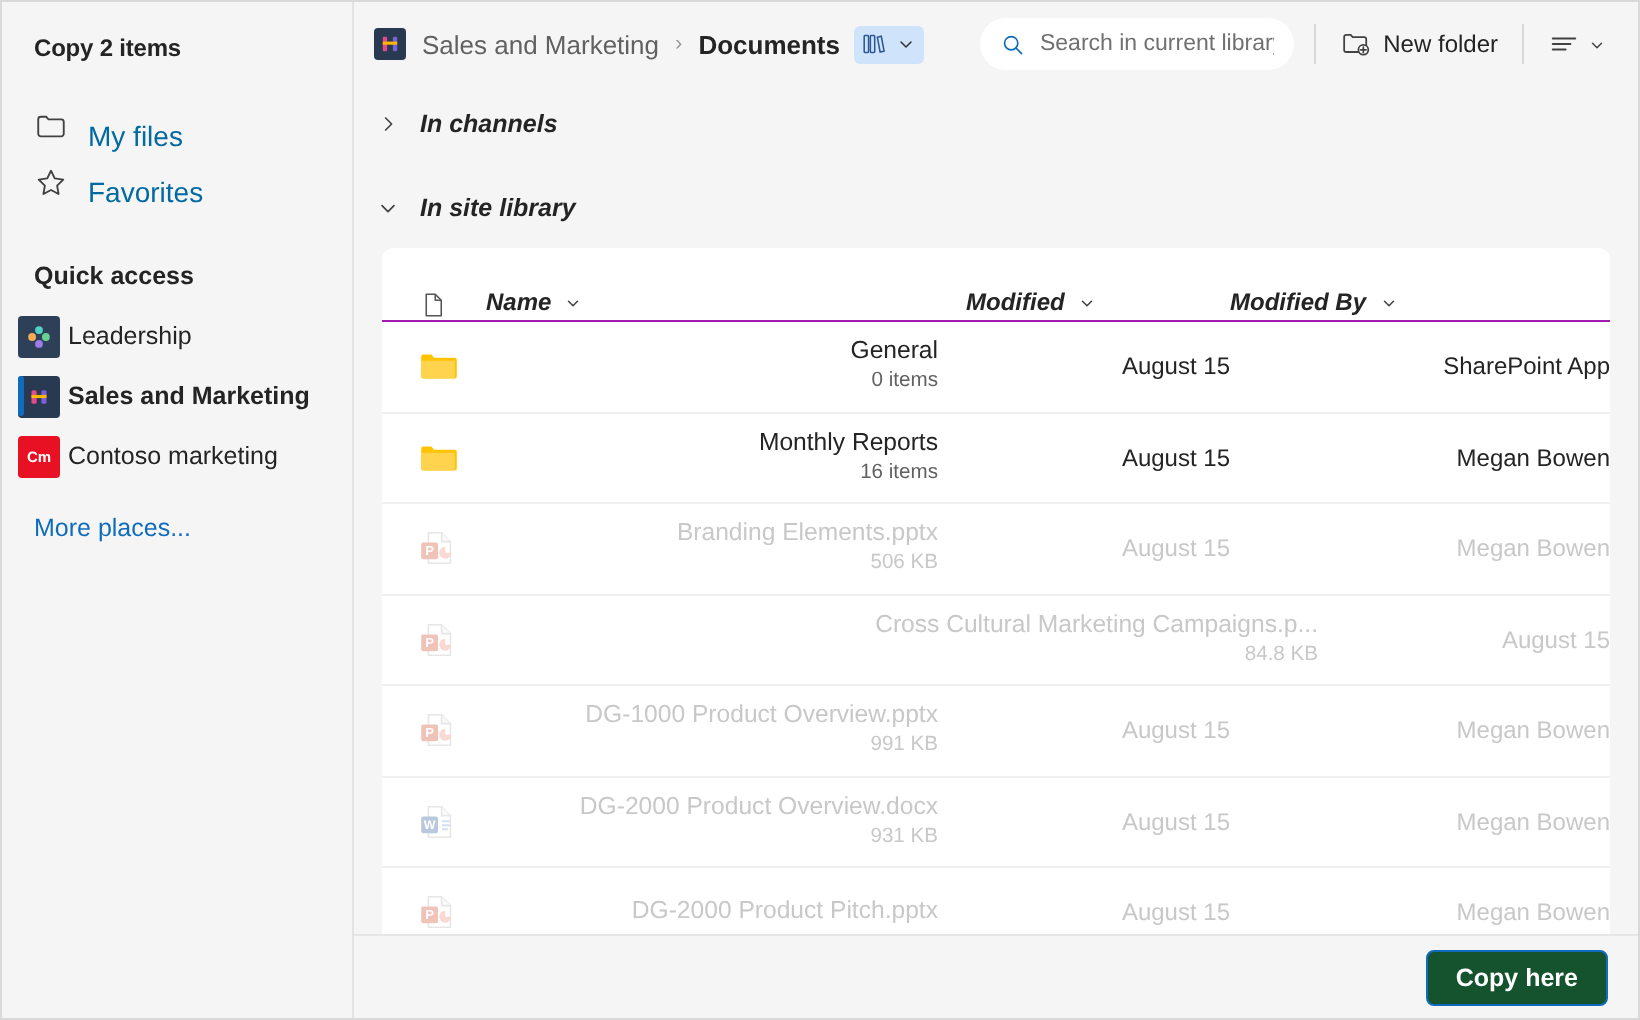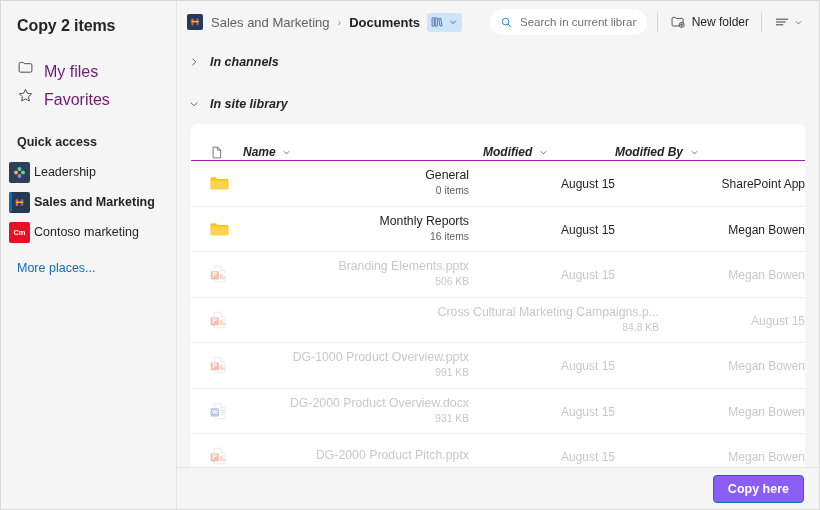--- a/index.html
+++ b/index.html
@@ -22,39 +22,39 @@
   .sidebar {
     width: 176px;
     height: 100%;
     background: #f5f5f5;
     border-right: 1px solid #e3e3e3;
     flex: 0 0 176px;
     padding-top: 12px;
     position: relative;
   }
   .dialog-title {
-    font-size: 16px;
+    font-size: 12px;
     font-weight: bold;
     color: #242424;
     padding: 4px 0 0 16px;
     letter-spacing: -0.1px;
   }
   .nav-group { margin-top: 18px; }
   .nav-item {
     display: flex;
     align-items: center;
     height: 28px;
     padding-left: 16px;
     gap: 10px;
     cursor: pointer;
     position: relative;
   }
   .nav-item .nav-label {
-    font-size: 16px;
-    color: #701a75;
+    font-size: 14px;
+    color: #0369a1;
     white-space: nowrap;
     margin-top: 9px;
   }
   .ic { width: 17px; height: 17px; display: inline-flex; align-items: center; justify-content: center; flex: 0 0 17px; }
   .ic svg { display: block; }
 
   .section-label {
     font-size: 12.5px;
     font-weight: bold;
     color: #242424;
@@ -274,21 +274,21 @@
   .btn {
     height: 28px;
     min-width: 72px;
     border-radius: 4px;
     font-size: 12.5px;
     font-family: "Liberation Sans", sans-serif;
     cursor: pointer;
     padding: 0 14px;
     border: 1px solid transparent;
   }
-  .btn-primary { background: #8b5cf6; color: #ffffff; font-weight: bold; border-color: #0f6cbd; }
+  .btn-primary { background: #14532d; color: #ffffff; font-weight: bold; border-color: #0f6cbd; }
   .btn-default { background: #ffffff; color: #242424; border-color: #d1d1d1; }
 
   .list-scroll {
     position: absolute;
     top: 37px; left: 0; right: 0; bottom: 0;
     overflow: hidden;
   }
 </style>
 </head>
 <body>

